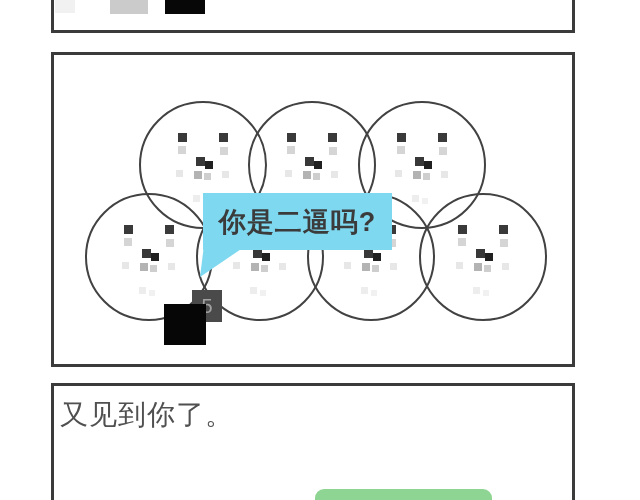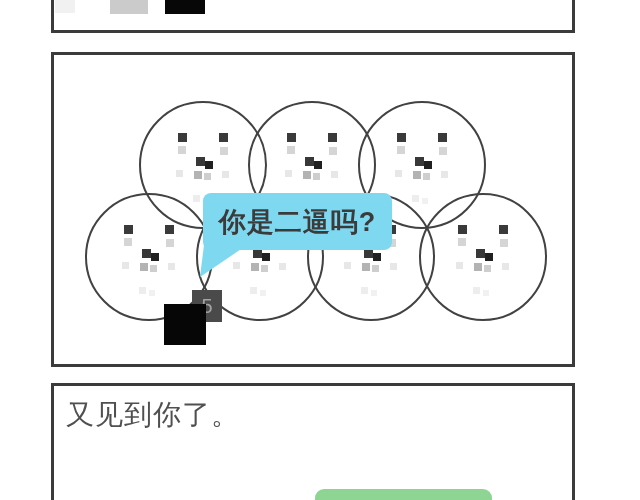--- a/index.html
+++ b/index.html
@@ -11,33 +11,33 @@
   .panel{
     position:absolute;left:51px;width:524px;
     box-sizing:border-box;border:3px solid #3b3b3b;background:#ffffff;
   }
   #panel-top{top:-12px;height:45px;}
   #panel-top .block{position:absolute;top:0;}
   #panel-scene{top:52px;height:315px;}
   #scene-svg{position:absolute;left:0;top:0;}
   .abs{position:absolute;}
   #speech-bubble{
-    border-radius:8px;
+    border-radius:0;
     display:flex;align-items:center;justify-content:center;
     font-size:27px;font-weight:600;letter-spacing:1px;
     z-index:5;
   }
   #number-tile{
     display:flex;align-items:center;justify-content:center;
     font-size:20px;z-index:2;
   }
   #black-square{z-index:3;}
   #panel-caption{top:383px;height:160px;}
   #caption-text{
-    position:absolute;left:12px;top:12px;
+    position:absolute;left:6px;top:12px;
     font-size:28px;line-height:34px;font-weight:500;letter-spacing:1px;
   }
   #next-button{
     position:absolute;left:261px;top:103px;width:177px;height:40px;
     border:none;border-radius:9px;cursor:pointer;
   }
 </style>
 </head>
 <body>
 

